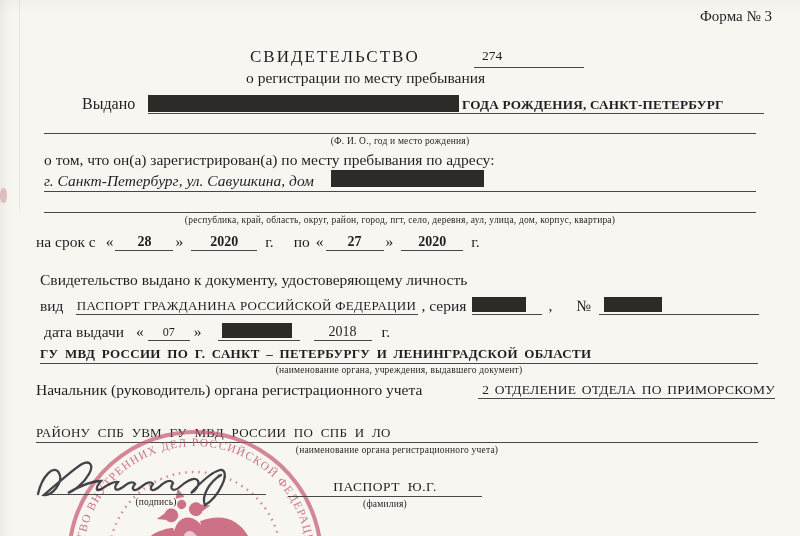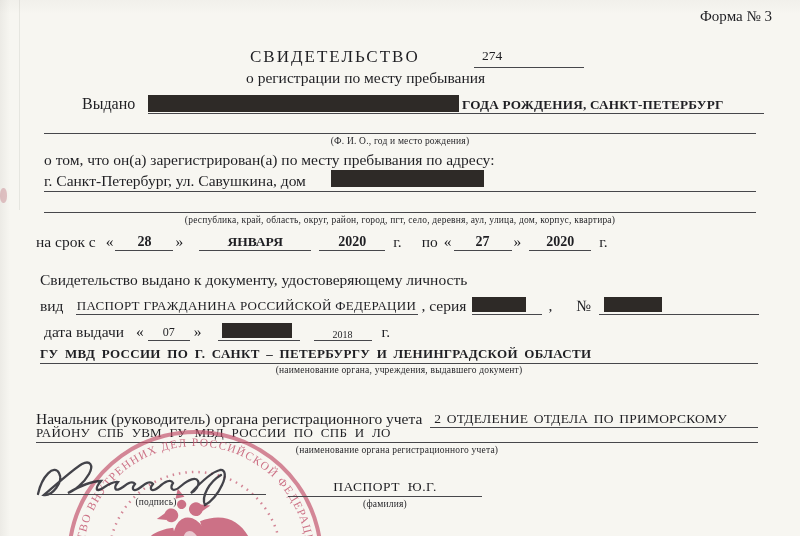--- a/index.html
+++ b/index.html
@@ -41,32 +41,31 @@
 <div class="abs t16" style="left:82px;top:95px;">Выдано</div>
 <div class="abs redact" style="left:148px;top:95px;width:311px;height:17px;"></div>
 <div class="abs bold" style="left:462px;top:97px;font-size:13.2px;letter-spacing:.2px;">ГОДА РОЖДЕНИЯ, САНКТ-ПЕТЕРБУРГ</div>
 <div class="abs uline" style="left:148px;top:96px;width:616px;height:17px;"></div>
 
 <div class="abs oline" style="left:44px;top:133px;width:712px;height:1px;"></div>
 <div class="abs cap" style="left:44px;top:136px;width:712px;">(Ф. И. О., год и место рождения)</div>
 
 <div class="abs t155" style="left:44px;top:151px;">о том, что он(а) зарегистрирован(а) по месту пребывания по адресу:</div>
 
-<div class="abs t155" style="left:44px;top:172px;">г. Санкт-Петербург, ул. Савушкина, дом</div>
+<div class="abs t155" style="left:44px;top:172px;font-style:italic;">г. Санкт-Петербург, ул. Савушкина, дом</div>
 <div class="abs redact" style="left:331px;top:170px;width:153px;height:17px;"></div>
 <div class="abs oline" style="left:44px;top:191px;width:712px;height:1px;"></div>
 <div class="abs oline" style="left:44px;top:212px;width:712px;height:1px;"></div>
 <div class="abs cap" style="left:44px;top:215px;width:712px;">(республика, край, область, округ, район, город, пгт, село, деревня, аул, улица, дом, корпус, квартира)</div>
 
 <div class="abs frow t155" style="left:36px;top:231px;height:20px;">
   <span>на срок с</span>
   <span style="margin-left:10px;">«</span>
   <span class="ucell bold" style="width:58px;margin-left:2px;font-size:14px;text-align:center;">28</span>
   <span style="margin-left:2px;">»</span>
-  <span class="ucell bold" style="width:112px;margin-left:16px;font-size:13.5px;">ЯНВАРЯ</span>
   <span class="ucell bold" style="width:66px;margin-left:8px;font-size:14px;">2020</span>
   <span style="margin-left:8px;">г.</span>
   <span style="margin-left:20px;">по</span>
   <span style="margin-left:6px;">«</span>
   <span class="ucell bold" style="width:58px;margin-left:2px;font-size:14px;">27</span>
   <span style="margin-left:2px;">»</span>
   <span class="ucell bold" style="width:62px;margin-left:8px;font-size:14px;">2020</span>
   <span style="margin-left:8px;">г.</span>
 </div>
 
@@ -87,28 +86,28 @@
 </div>
 
 <div class="abs frow" style="left:44px;top:321px;height:20px;">
   <span class="t155">дата выдачи</span>
   <span class="t155" style="margin-left:12px;">«</span>
   <span class="ucell" style="width:42px;margin-left:4px;font-size:12px;">07</span>
   <span class="t155" style="margin-left:4px;">»</span>
   <span class="ucell" style="width:82px;margin-left:16px;height:20px;position:relative;">
       <span class="redact" style="position:absolute;left:4px;top:3px;width:70px;height:15px;"></span>
     </span>
-  <span class="ucell" style="width:58px;margin-left:14px;font-size:10px;">2018</span>
+  <span class="ucell" style="width:58px;margin-left:14px;font-size:14px;">2018</span>
   <span class="t155" style="margin-left:10px;">г.</span>
 </div>
 
 <div class="abs uline caps" style="left:40px;top:346px;width:718px;height:17px;word-spacing:3px;font-weight:bold;">ГУ МВД РОССИИ ПО Г. САНКТ – ПЕТЕРБУРГУ И ЛЕНИНГРАДСКОЙ ОБЛАСТИ</div>
 <div class="abs cap" style="left:40px;top:365px;width:718px;">(наименование органа, учреждения, выдавшего документ)</div>
 
-<div class="abs frow" style="left:36px;top:408px;width:722px;height:20px;">
+<div class="abs frow" style="left:36px;top:379px;width:722px;height:20px;gap:48px;">
   <span class="t155">Начальник (руководитель) органа регистрационного учета</span>
   <span class="ucell" style="flex:1;margin-left:8px;font-size:13.5px;letter-spacing:.2px;word-spacing:2px;text-align:left;padding-left:4px;">2 ОТДЕЛЕНИЕ ОТДЕЛА ПО ПРИМОРСКОМУ</span>
 </div>
 <div class="abs uline caps" style="left:36px;top:425px;width:722px;height:17px;word-spacing:4px;">РАЙОНУ СПБ УВМ ГУ МВД РОССИИ ПО СПБ И ЛО</div>
 <div class="abs cap" style="left:36px;top:445px;width:722px;">(наименование органа регистрационного учета)</div>
 
 <svg class="abs" style="left:55px;top:420px;" width="280" height="260" viewBox="0 0 280 260">
   <defs>
     <path id="ringTop" d="M 34.7 176.3 A 112 112 0 1 1 245.3 176.3" fill="none"></path>
     <path id="ringBottom" d="M 69.3 208.7 A 100 100 0 0 0 210.7 208.7" fill="none"></path>

